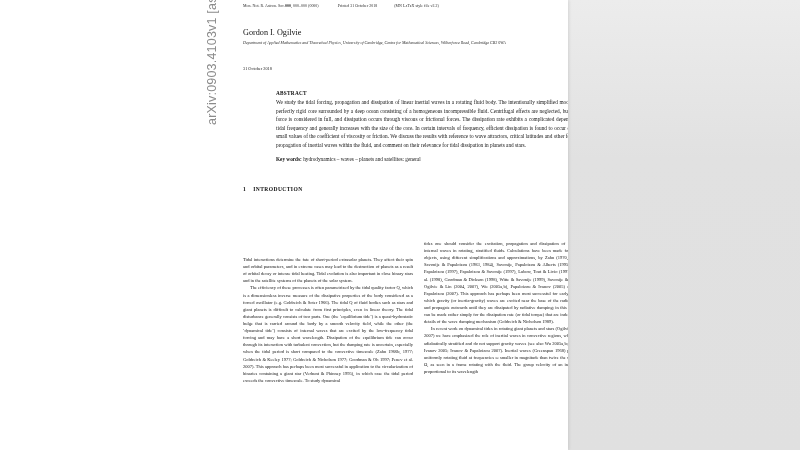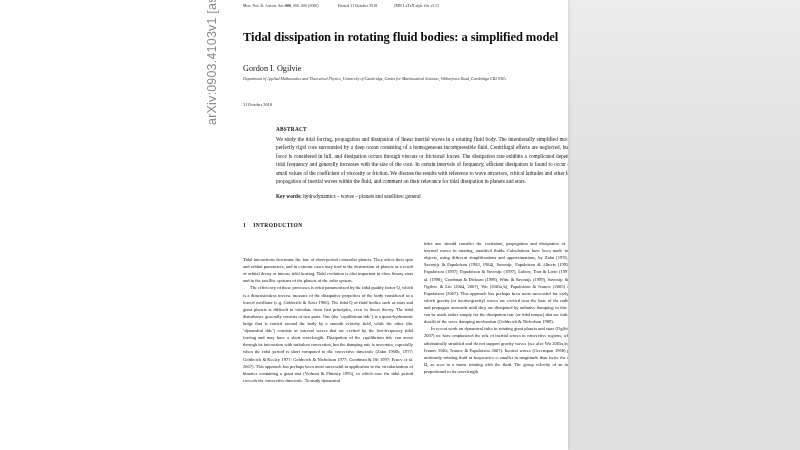--- a/index.html
+++ b/index.html
@@ -171,21 +171,20 @@
   <div id="page">
 
     <div id="arxiv-stamp">arXiv:0903.4103v1  [astro-ph.EP]  24 Mar 2009</div>
 
     <div id="content">
 
       <div class="journal-header">
         <span>Mon. Not. R. Astron. Soc.</span><span class="bold">000</span><span>, 000–000 (0000)</span><span class="gap1"></span><span>Printed 31 October 2018</span><span class="gap2"></span><span>(MN LᴀTᴇX style file v2.2)</span>
       </div>
 
-      <div class="paper-title">Tidal dissipation in rotating fluid bodies: a simplified model</div>
 
       <div class="author">Gordon I. Ogilvie</div>
 
       <div class="affiliation">Department of Applied Mathematics and Theoretical Physics, University of Cambridge, Centre for Mathematical Sciences, Wilberforce Road, Cambridge CB3 0WA</div>
 
       <div class="date-line">31 October 2018</div>
 
       <div class="abstract-block">
         <div class="abstract-heading">ABSTRACT</div>
         <div class="abstract-body">We study the tidal forcing, propagation and dissipation of linear inertial waves in a rotating fluid body. The intentionally simplified model involves a perfectly rigid core surrounded by a deep ocean consisting of a homogeneous incompressible fluid. Centrifugal effects are neglected, but the Coriolis force is considered in full, and dissipation occurs through viscous or frictional forces. The dissipation rate exhibits a complicated dependence on the tidal frequency and generally increases with the size of the core. In certain intervals of frequency, efficient dissipation is found to occur even for very small values of the coefficient of viscosity or friction. We discuss the results with reference to wave attractors, critical latitudes and other features of the propagation of inertial waves within the fluid, and comment on their relevance for tidal dissipation in planets and stars.</div>

